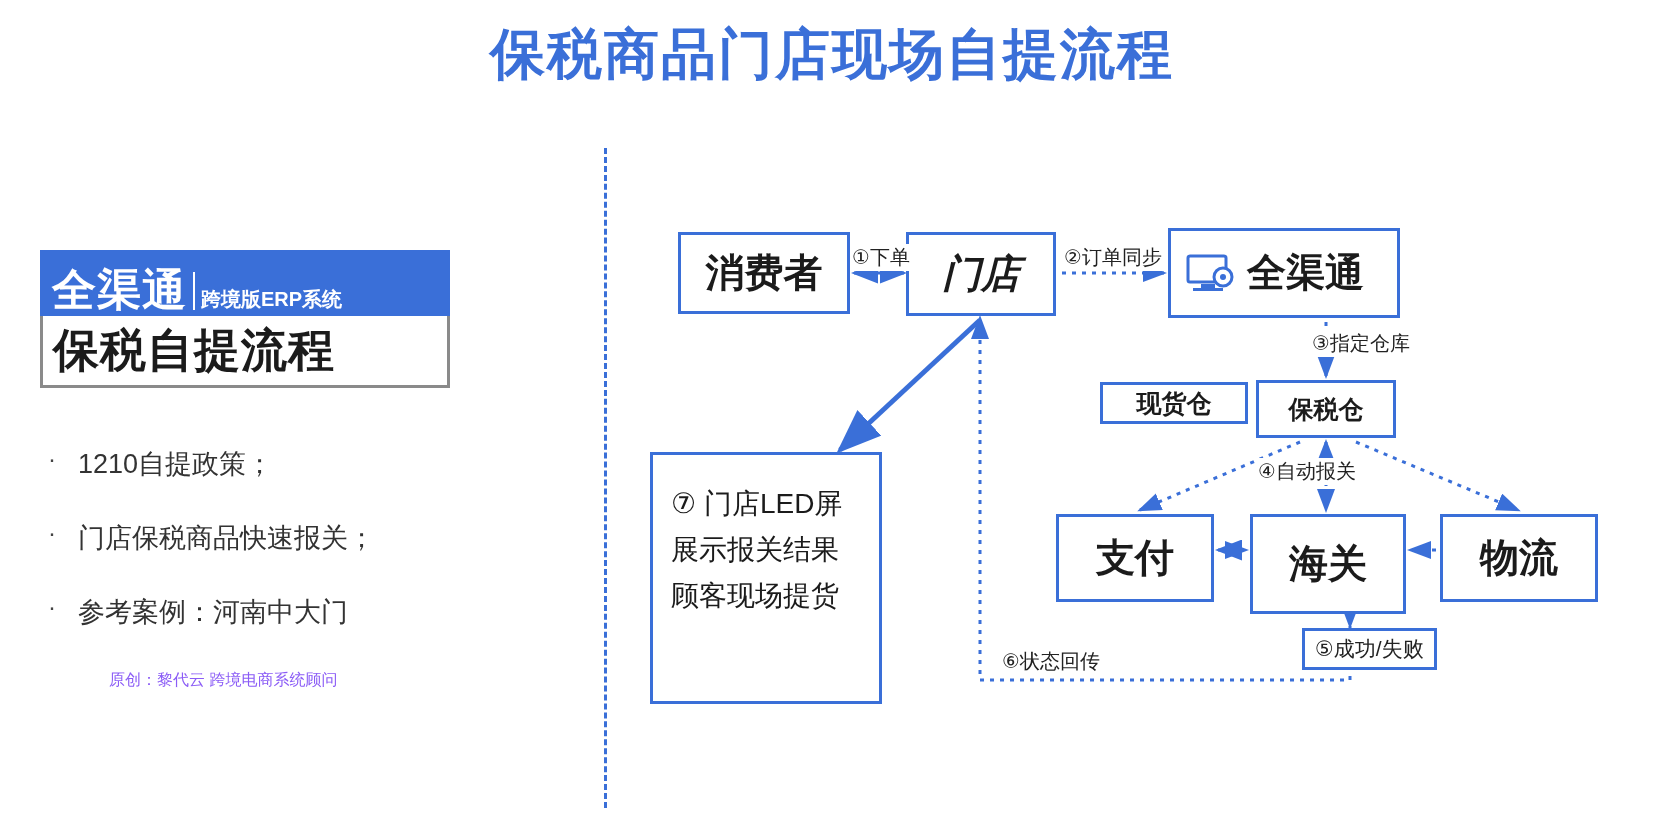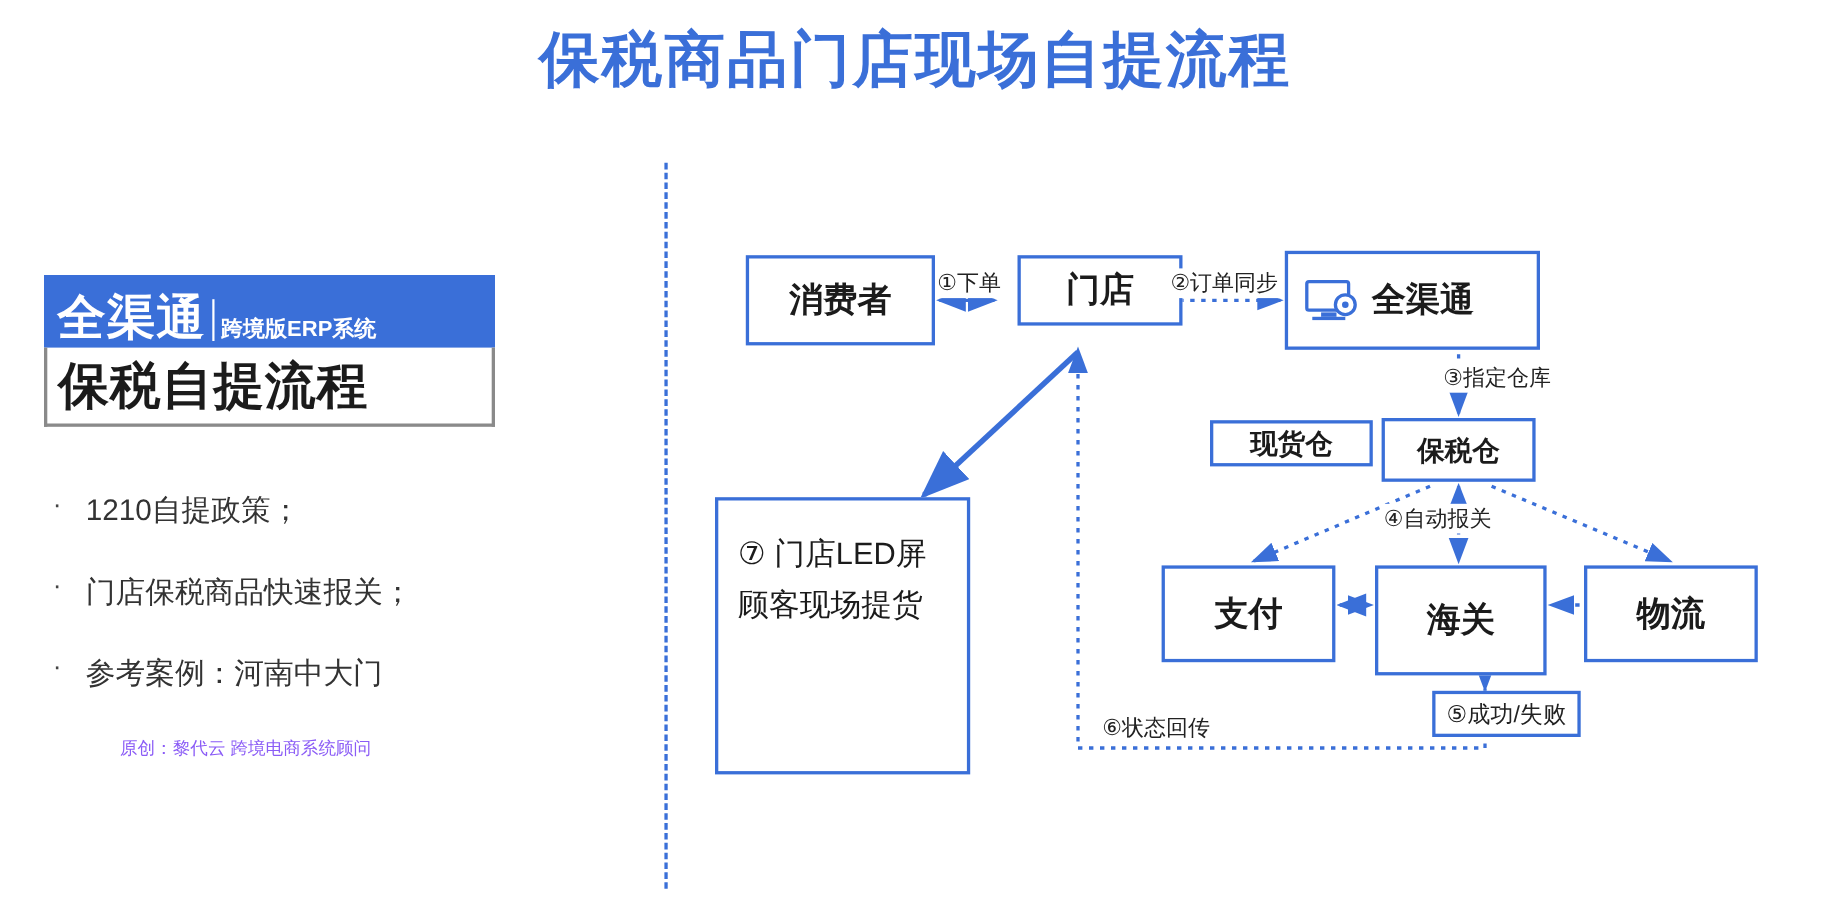--- a/index.html
+++ b/index.html
@@ -154,25 +154,25 @@
     border: 3px solid #3A6FD8;
     background: #ffffff;
     box-sizing: border-box;
     display: flex;
     align-items: center;
     justify-content: center;
     font-weight: bold;
     color: #1b1b1b;
     white-space: nowrap;
   }
-  .node-lg { font-size: 31px; text-align: right; }
+  .node-lg { font-size: 39px; text-align: right; }
   .node-md { font-size: 25px; }
 
   #node-consumer { left: 28px;  top: 92px;  width: 172px; height: 82px; }
-  #node-store    { left: 275px; top: 92px;  width: 150px; height: 64px; }
+  #node-store    { left: 256px; top: 92px;  width: 150px; height: 84px; font-style: italic; }
   #node-omni     { left: 518px; top: 88px;  width: 232px; height: 90px;
                    justify-content: flex-start; padding-left: 14px; gap: 10px; }
   #node-stock    { left: 450px; top: 242px; width: 148px; height: 42px; }
   #node-bonded   { left: 606px; top: 240px; width: 140px; height: 58px; }
   #node-overseas { left: 754px; top: 242px; width: 148px; height: 54px; }
   #node-pay      { left: 406px; top: 374px; width: 158px; height: 88px; }
   #node-customs  { left: 600px; top: 374px; width: 156px; height: 100px; }
   #node-logistics{ left: 790px; top: 374px; width: 158px; height: 88px; }
 
   #node-led {
@@ -306,20 +306,21 @@
 
   <div class="node node-md" id="node-stock">现货仓</div>
   <div class="node node-md" id="node-bonded">保税仓</div>
 
   <div class="node node-lg" id="node-pay">支付</div>
   <div class="node node-lg" id="node-customs">海关</div>
   <div class="node node-lg" id="node-logistics">物流</div>
 
   <div id="node-led">
     <div>⑦ 门店LED屏</div>
+    <div>展示报关结果</div>
     <div>顾客现场提货</div>
   </div>
 
   <div class="edge-label" id="label-order">①下单</div>
   <div class="edge-label" id="label-sync">②订单同步</div>
   <div class="edge-label" id="label-warehouse">③指定仓库</div>
   <div class="edge-label" id="label-declare">④自动报关</div>
   <div class="edge-label" id="label-result">⑤成功/失败</div>
   <div class="edge-label" id="label-status">⑥状态回传</div>
 </div>

